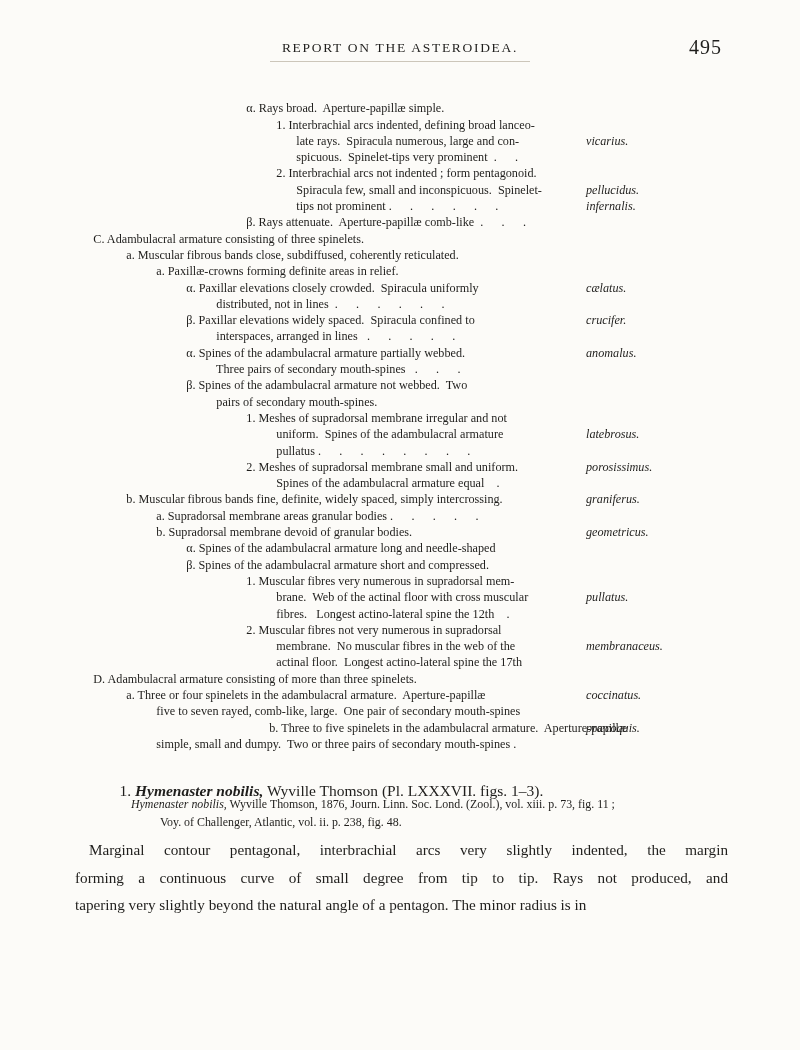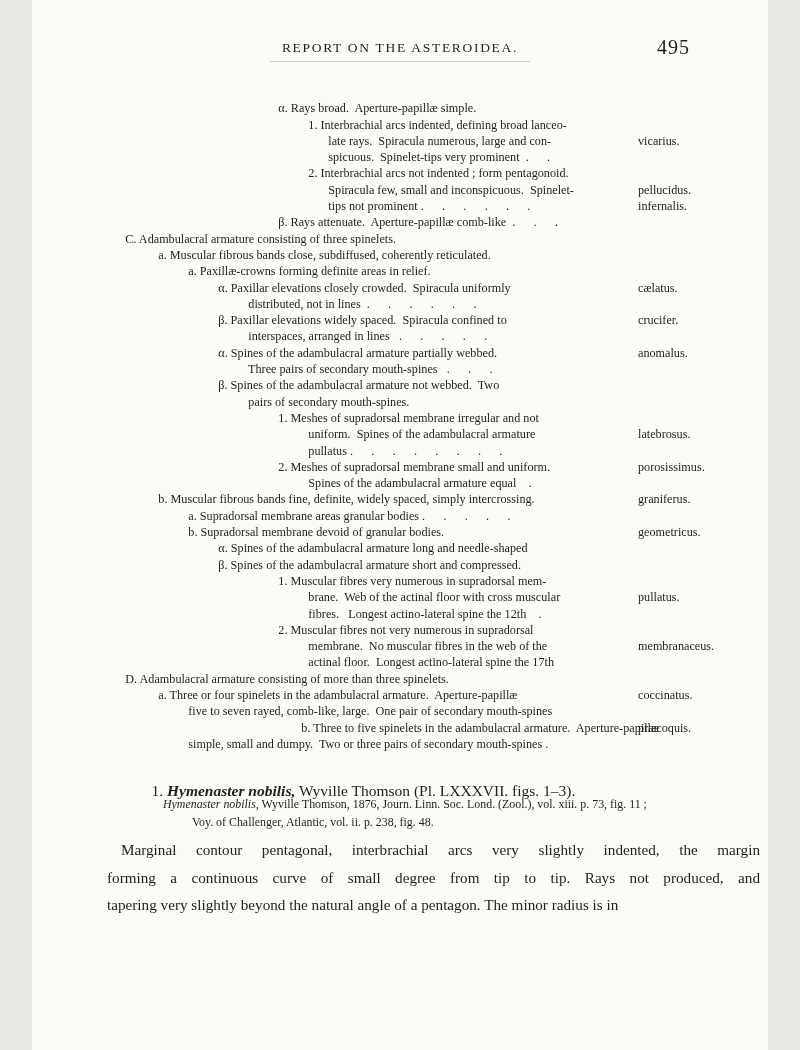--- a/index.html
+++ b/index.html
@@ -1,18 +1,18 @@
 <!DOCTYPE html>
 <html><head>
 <meta charset="utf-8">
 <style>
   html, body { margin: 0; padding: 0; background: #e9e7e2; }
   .page {
     position: relative;
-    width: 736px;
+    width: 800px;
     height: 1050px;
     background: #fcfbf8;
     font-family: "Liberation Serif", "DejaVu Serif", serif;
     color: #1f1e1c;
     overflow: hidden;
     margin: 0 auto;
   }
 
   
   .header { position: absolute; top: 38px; left: 0; width: 100%; }
@@ -43,22 +43,23 @@
   }
   .kline {
     position: relative;
     height: 16.3px;
     line-height: 16.3px;
     white-space: pre;
   }
   .ktext { white-space: pre; }
   .kspecies {
     position: absolute;
-    left: 531px;
+    left: 511px;
     top: 0;
+    font-style: italic;
     white-space: pre;
   }
 
   
   .species-heading {
     position: absolute;
     top: 764px;
     left: 104px;
     font-size: 15.5px;
     white-space: pre;

